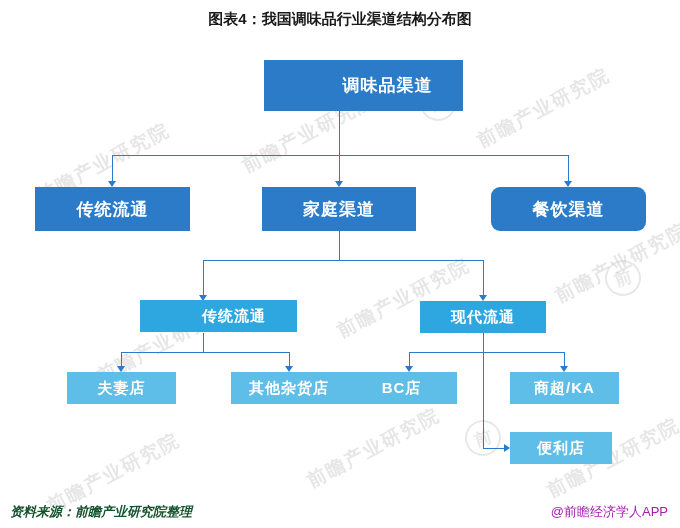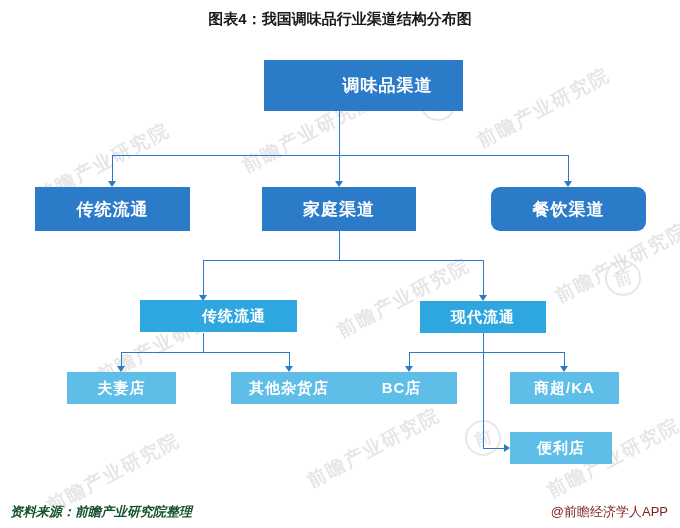--- a/index.html
+++ b/index.html
@@ -24,21 +24,21 @@
       border-left:6px solid #2b7bc9;}
 
   .wm{position:absolute;color:#c9c9c9;opacity:.45;font-size:19px;font-weight:700;
       transform:rotate(-28deg);white-space:nowrap;letter-spacing:2px;z-index:0;}
   .wm-logo{position:absolute;width:32px;height:32px;border:2px solid #cccccc;
       border-radius:50%;color:#cccccc;display:flex;align-items:center;justify-content:center;
       font-size:17px;font-weight:700;opacity:.45;transform:rotate(-18deg);z-index:0;}
 
   .src{position:absolute;left:10px;top:503px;font-size:13px;font-style:italic;
        font-weight:700;color:#14532d;z-index:3;}
-  .credit{position:absolute;right:12px;top:503px;font-size:13px;color:#7f1d1d;z-index:3;}
+  .credit{position:absolute;right:12px;top:503px;font-size:13px;color:#a21caf;z-index:3;}
 </style>
 </head>
 <body>
 
 <div id="stage">
 
   <div class="wm" style="left:30px;top:150px;">前瞻产业研究院</div>
   <div class="wm" style="left:235px;top:120px;">前瞻产业研究院</div>
   <div class="wm" style="left:470px;top:95px;">前瞻产业研究院</div>
   <div class="wm" style="left:90px;top:330px;">前瞻产业研究院</div>

